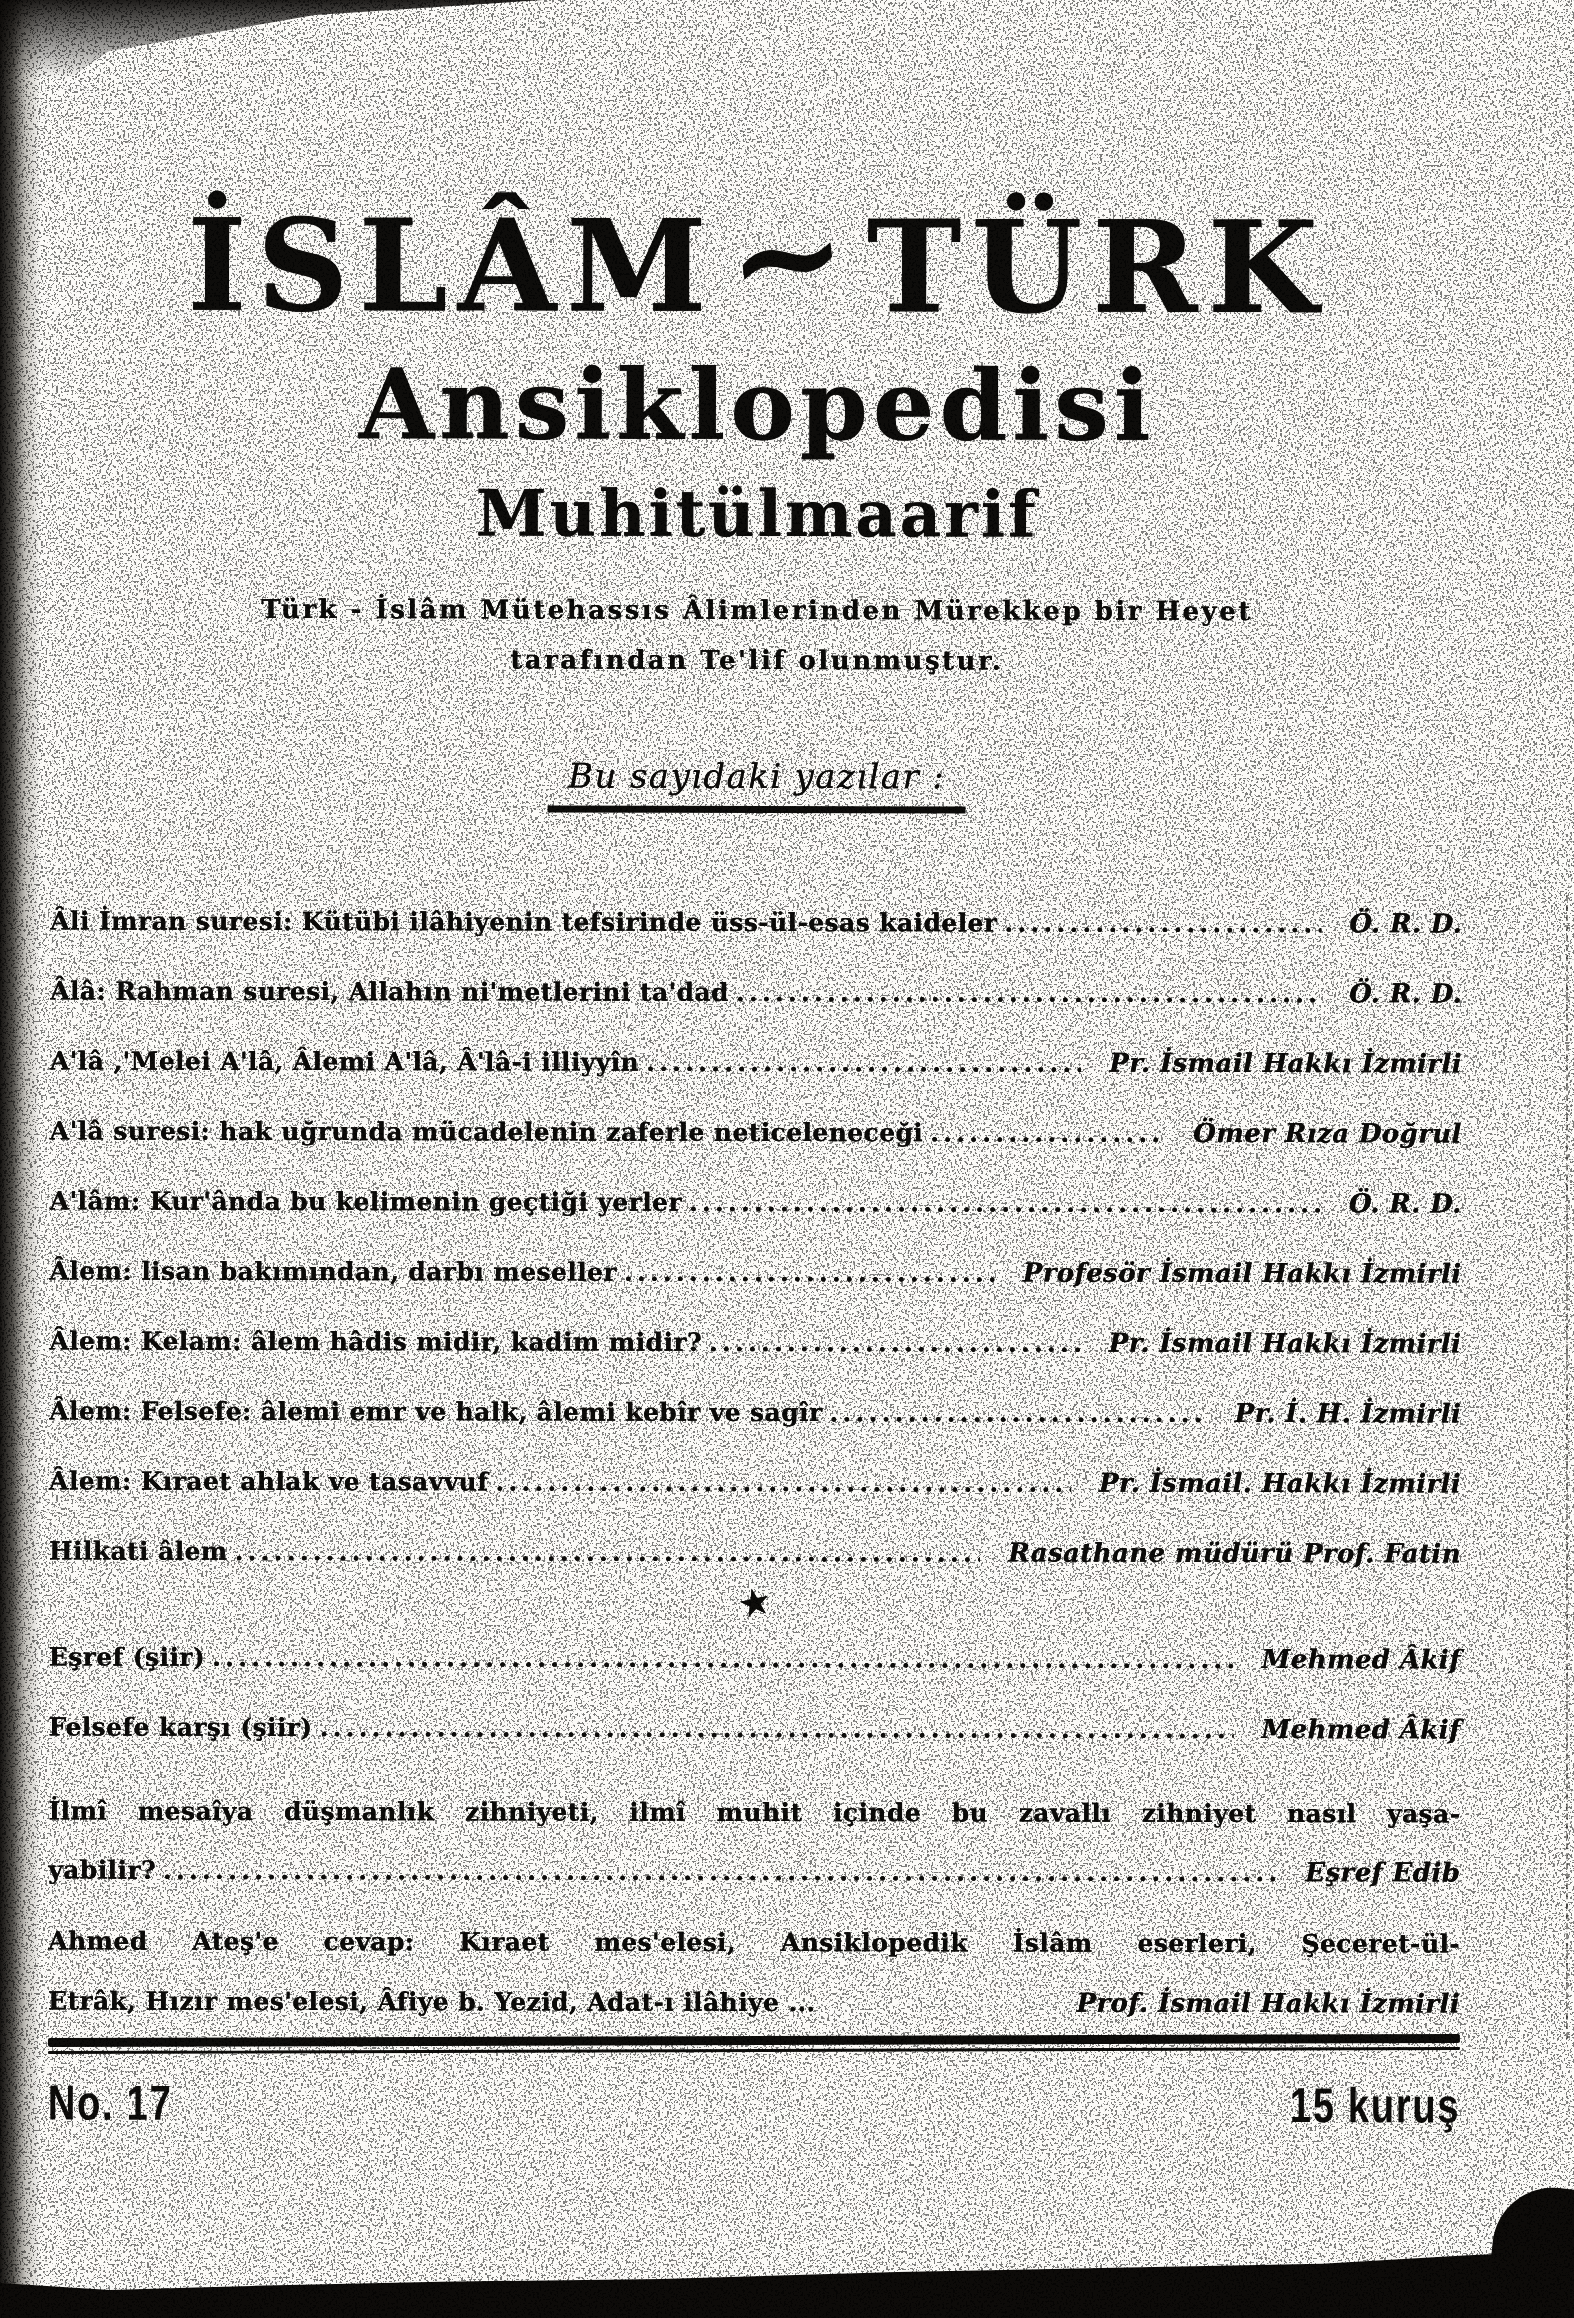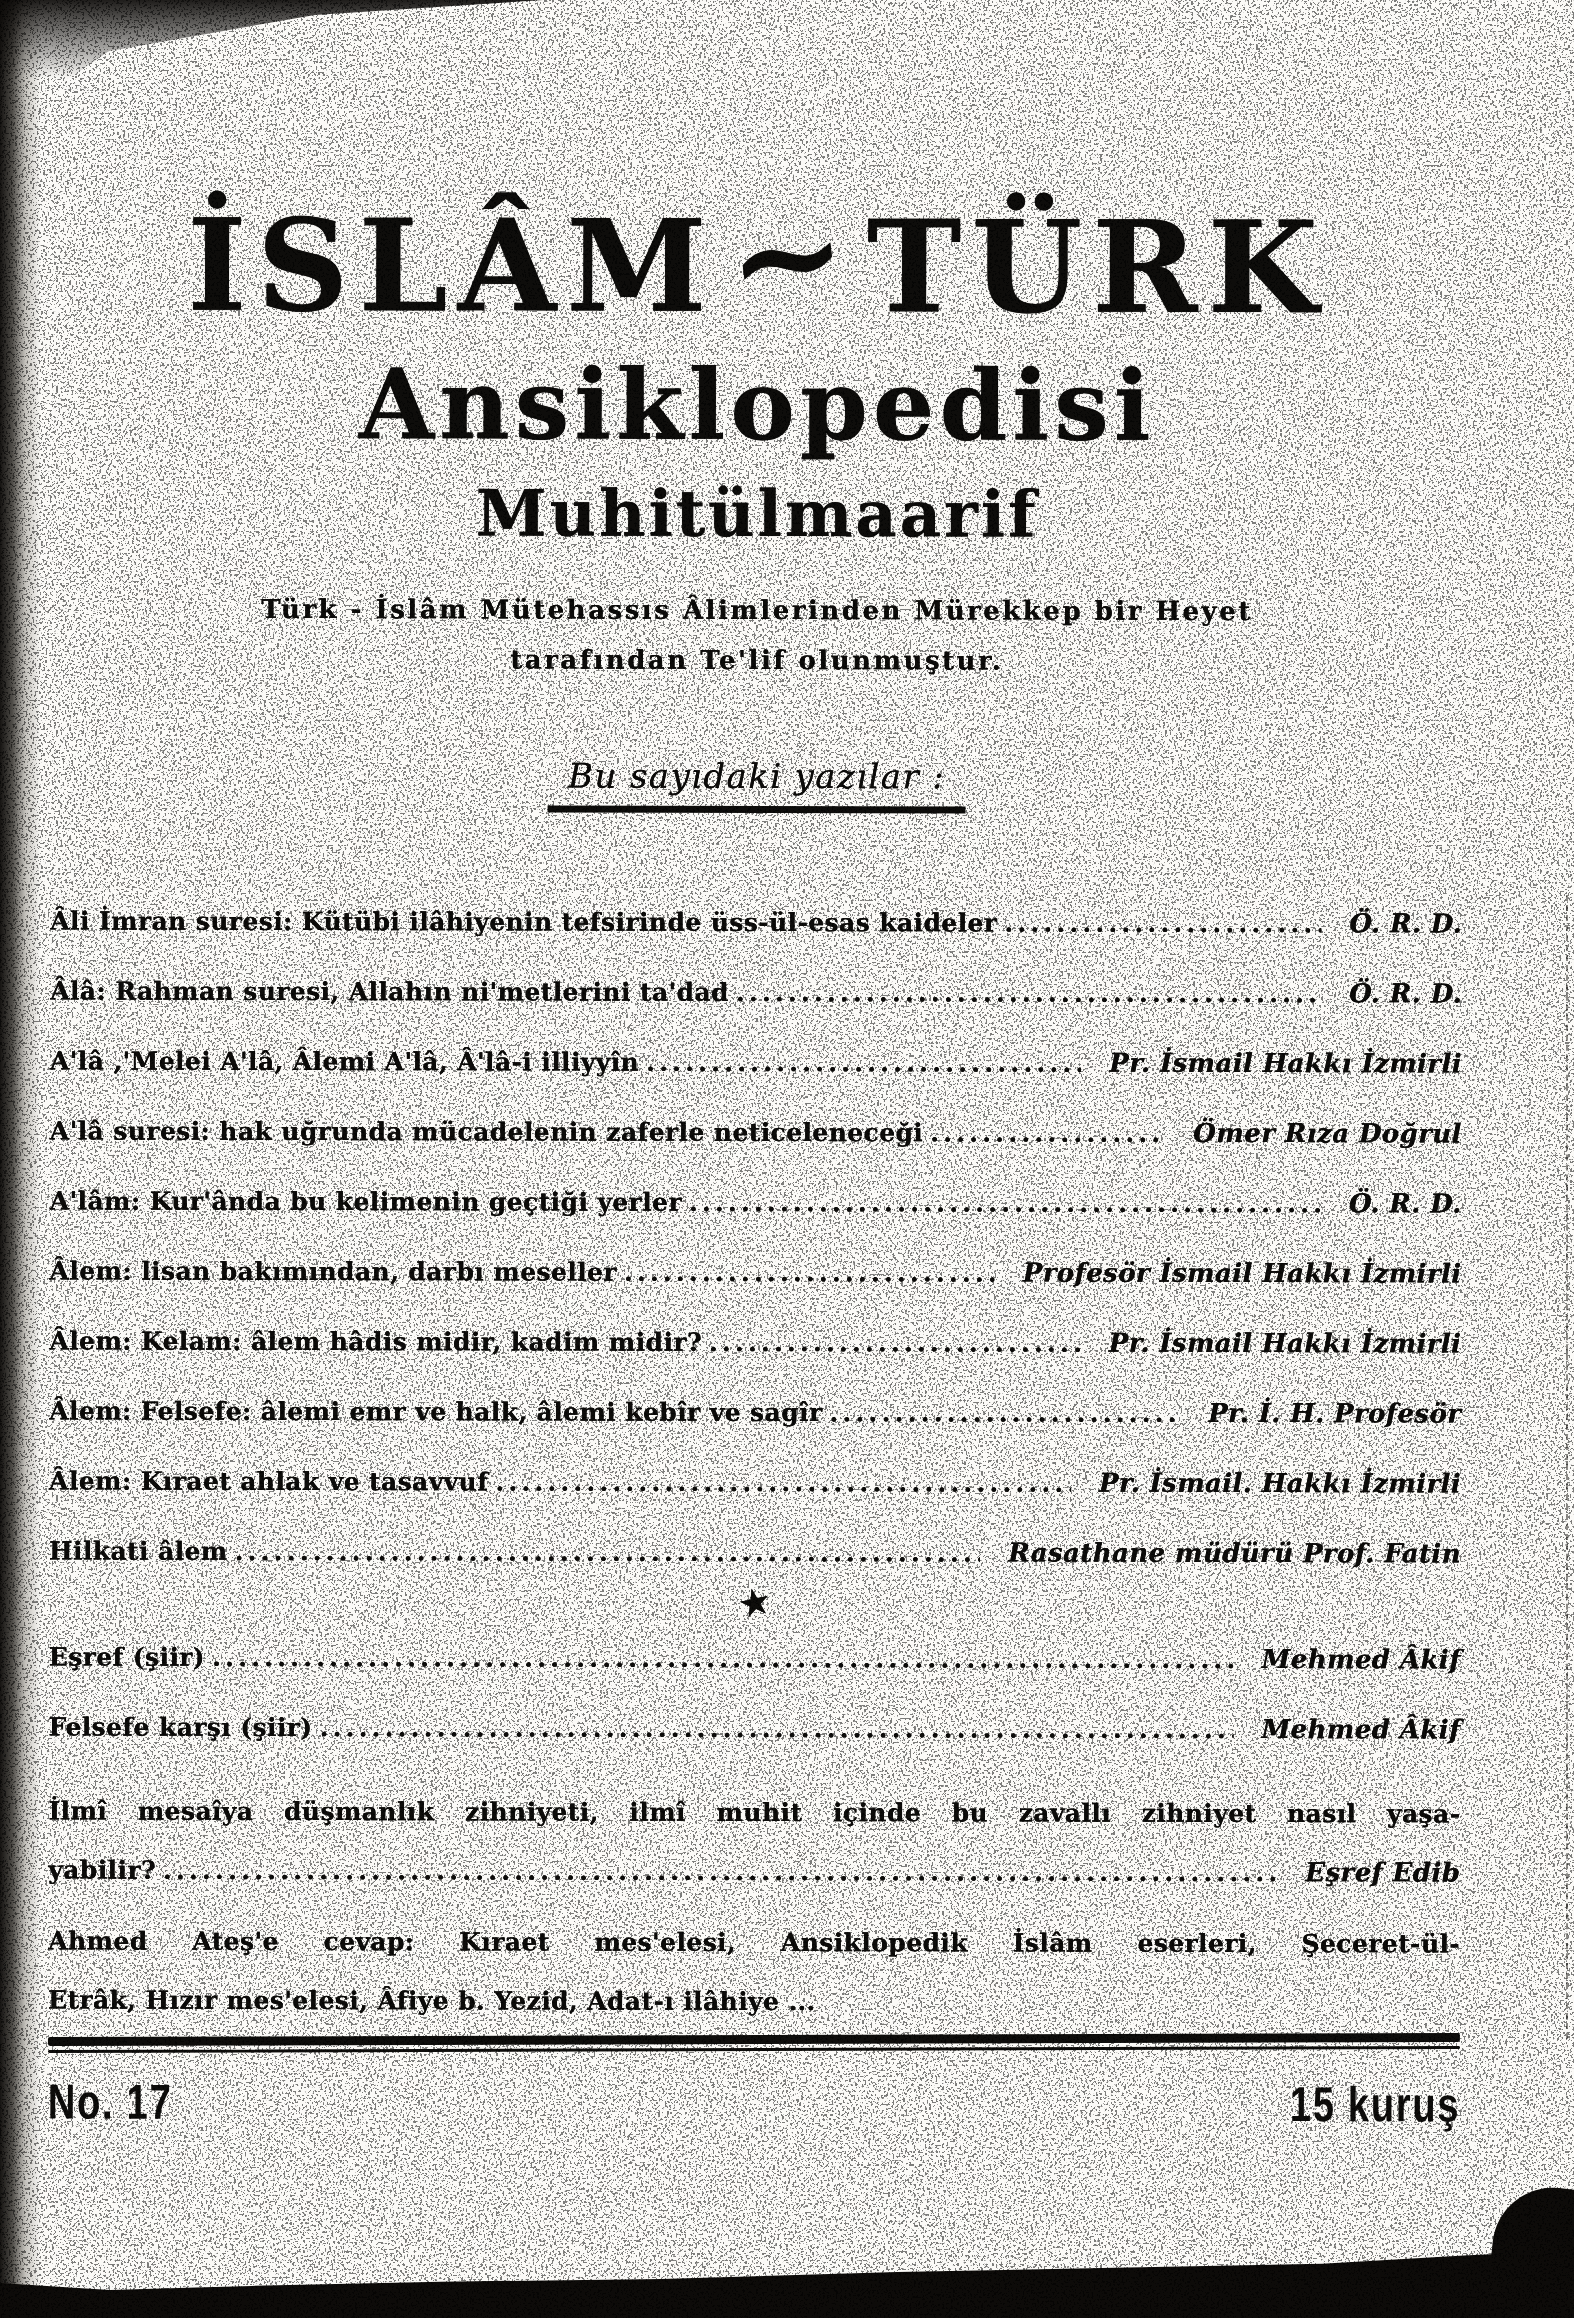--- a/index.html
+++ b/index.html
@@ -129,21 +129,21 @@
         <span class="ta">Profesör  İsmail Hakkı İzmirli</span>
       </div>
       <div class="toc-row">
         <span class="tt">Âlem: Kelam: âlem hâdis midir, kadim midir?</span>
         <span class="dots">......................................................................................................................................................</span>
         <span class="ta">Pr. İsmail Hakkı İzmirli</span>
       </div>
       <div class="toc-row">
         <span class="tt">Âlem: Felsefe: âlemi emr ve halk, âlemi kebîr ve sagîr</span>
         <span class="dots">......................................................................................................................................................</span>
-        <span class="ta">Pr. İ. H. Profesör</span>
+        <span class="ta">Pr. İ. H. İzmirli</span>
       </div>
       <div class="toc-row">
         <span class="tt">Âlem: Kıraet ahlak ve tasavvuf</span>
         <span class="dots">......................................................................................................................................................</span>
         <span class="ta">Pr. İsmail. Hakkı İzmirli</span>
       </div>
       <div class="toc-row">
         <span class="tt">Hilkati âlem</span>
         <span class="dots">......................................................................................................................................................</span>
         <span class="ta">Rasathane müdürü Prof. Fatin</span>
@@ -170,20 +170,21 @@
           <span class="tt">yabilir?</span>
           <span class="dots">......................................................................................................................................................</span>
           <span class="ta">Eşref Edib</span>
         </div>
       </div>
 
       <div class="toc-multi second">
         <div class="wrap-line">Ahmed Ateş'e cevap: Kıraet mes'elesi, Ansiklopedik İslâm eserleri, Şeceret-ül-</div>
         <div class="toc-row nodots">
           <span class="tt">Etrâk, Hızır mes'elesi, Âfiye b. Yezid, Adat-ı ilâhiye ...</span>
+          <span class="ta">Prof. İsmail Hakkı İzmirli</span>
         </div>
       </div>
 
     </div>
 
     <div class="footer-rules">
       <div class="rule-thick"></div>
       <div class="rule-thin"></div>
     </div>
 

